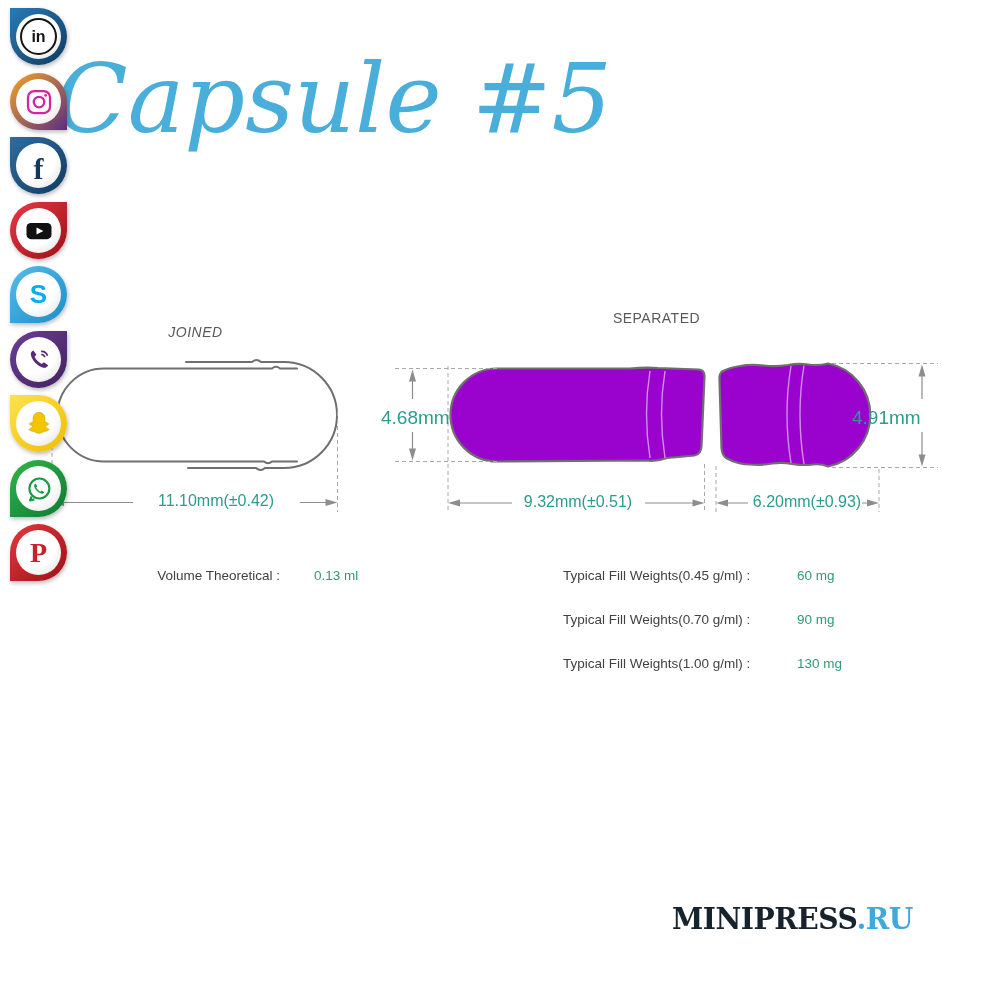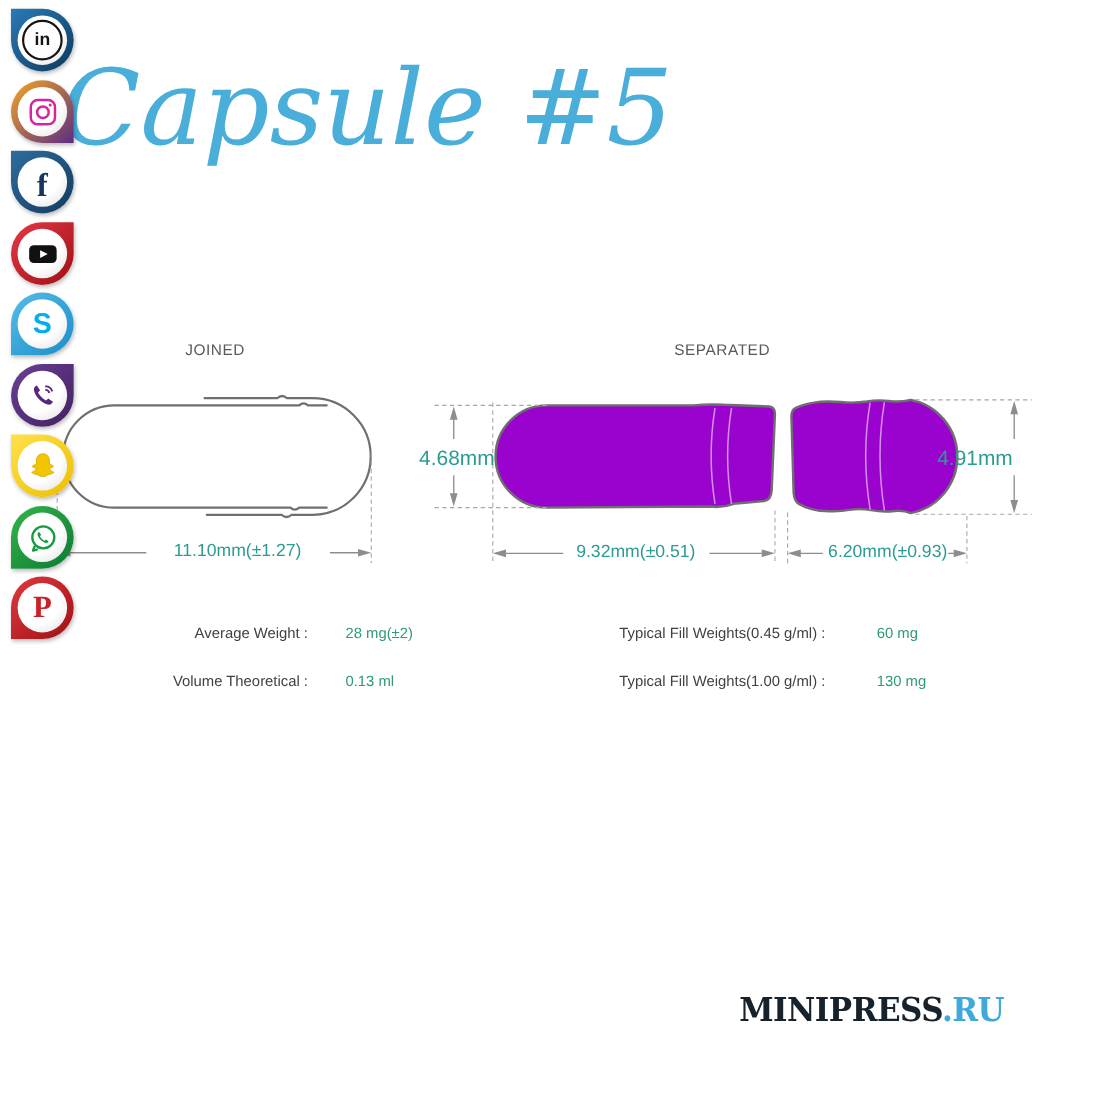--- a/index.html
+++ b/index.html
@@ -193,43 +193,43 @@
   </div>
     <div class="badge" style="top: 524px; border-radius: 50% 50% 50% 0px; background: linear-gradient(135deg, rgb(224, 58, 63), rgb(158, 16, 21));">
     <div class="inner">
       <div class="glyph">
           <span class="g-txt" style="font:bold 28px 'Liberation Serif',serif;color:#cb2027">P</span>
         </div>
     </div>
   </div>
   </div>
 
-<div class="sec-label" style="left:138px;top:310px;width:115px;">JOINED</div>
+<div class="sec-label" style="left:138px;top:324px;width:115px;font-style:italic;">JOINED</div>
 <div class="sec-label" style="left:594px;top:310px;width:125px;">SEPARATED</div>
 
-<div class="dim-text" style="left:131px;top:492px;width:170px;">11.10mm(±1.27)</div>
+<div class="dim-text" style="left:131px;top:492px;width:170px;">11.10mm(±0.42)</div>
 <div class="dim-text" style="left:493px;top:493px;width:170px;">9.32mm(±0.51)</div>
 <div class="dim-text" style="left:722px;top:493px;width:170px;">6.20mm(±0.93)</div>
 <div class="dim-text small" style="left:381px;top:407px;width:64px;">4.68mm</div>
 <div class="dim-text small" style="left:852px;top:407px;width:64px;">4.91mm</div>
 
 <div class="spec-table left">
     <div class="spec-row">
-    <span class="spec-label">Average Weight :</span>
-    <span class="spec-value">28 mg(±2)</span>
-  </div>
-    <div class="spec-row">
     <span class="spec-label">Volume Theoretical :</span>
     <span class="spec-value">0.13 ml</span>
   </div>
   </div>
 <div class="spec-table right">
     <div class="spec-row">
     <span class="spec-label">Typical Fill Weights(0.45 g/ml) :</span>
     <span class="spec-value">60 mg</span>
+  </div>
+    <div class="spec-row">
+    <span class="spec-label">Typical Fill Weights(0.70 g/ml) :</span>
+    <span class="spec-value">90 mg</span>
   </div>
     <div class="spec-row">
     <span class="spec-label">Typical Fill Weights(1.00 g/ml) :</span>
     <span class="spec-value">130 mg</span>
   </div>
   </div>
 
 <div class="brand">
   <span class="name">MINIPRESS</span><span class="tld">.RU</span>
 </div>

